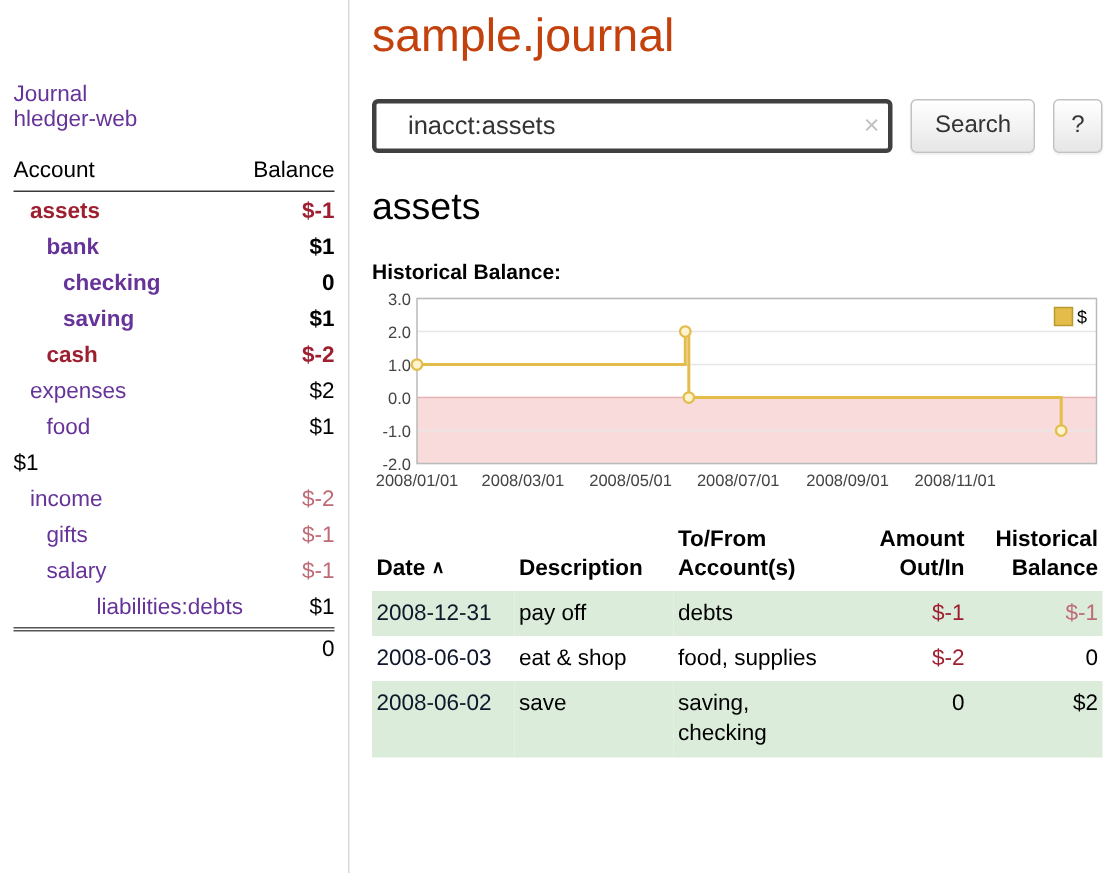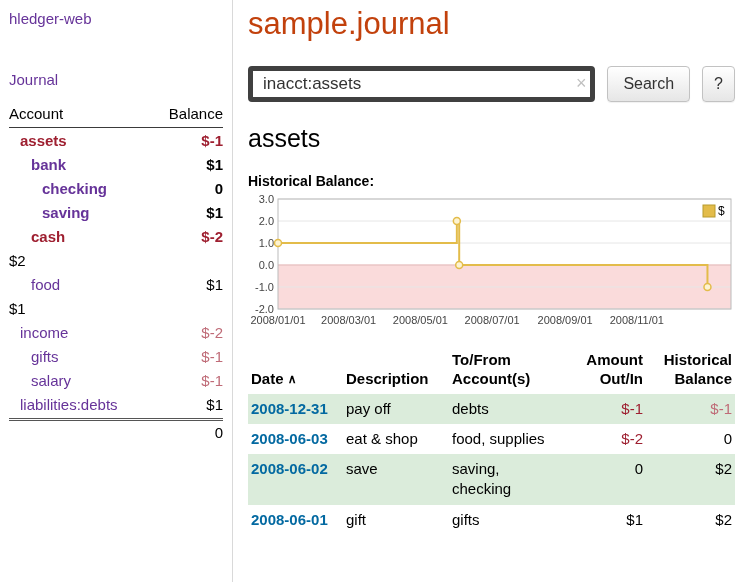--- a/index.html
+++ b/index.html
@@ -33,50 +33,50 @@
     margin-top:2px; border-top:3px double #555; padding-top:3px;
     text-align:right; font-size:15px; height:24px;
   }
 
   
   .main { position:absolute; left:248px; top:0; width:494px; padding-right:7px; }
   .page-title { font-size:31px; font-weight:400; margin-top:6px; color:#c2410c; }
   .search-row { display:flex; align-items:center; margin-top:24px; }
   .search-box { position:relative; width:352px; }
   .search-box input {
-    width:100%; height:36px; border:5px solid #404040; border-radius:4px;
-    font-size:17px; padding:0 30px 0 10px; color:#333; font-family:inherit;
+    width:100%; height:36px; border:3px solid #404040; border-radius:4px;
+    font-size:17px; padding:0 30px 0 21px; color:#333; font-family:inherit;
     outline:none;
   }
   .clear-x { position:absolute; right:9px; top:7px; color:#c0c0c0; font-size:18px; cursor:pointer; }
   .btn {
     height:36px; border:1px solid #c2c2c2; border-radius:4px;
     background:linear-gradient(#ffffff,#e6e6e6); font-size:16px; color:#333;
     padding:0 15px; margin-left:12px; font-family:inherit; cursor:pointer;
     box-shadow:0 1px 1px rgba(0,0,0,0.06);
   }
   .btn.help { padding:0 11px; }
   .account-heading { margin-top:22px; font-size:25px; font-weight:500; }
   .chart-title { margin-top:20px; font-size:14px; font-weight:bold; }
   #chart-svg { display:block; margin-top:6px; }
 
   table.register { margin-top:20px; border-collapse:collapse; table-layout:fixed; width:487px; font-size:15px; }
   .register th { font-weight:bold; vertical-align:bottom; text-align:left; padding:2px 3px 5px 3px; line-height:1.25; }
   .register th.r, .register td.r { text-align:right; }
   .register td { padding:5px 3px; vertical-align:top; line-height:1.35; }
   tr.green { background:#dbecdb; }
-  td.c-date a { color:#0369a1;font-weight:bold; }
+  td.c-date a { color:#0f172a; }
   th .sort { font-size:12px; font-weight:bold; position:relative; top:-1px; }
 </style>
 </head>
 <body>
 
 <div class="sidebar">
+  <a class="plink journal">Journal</a>
   <a class="plink brand">hledger-web</a>
-  <a class="plink journal">Journal</a>
 
   <div class="acct-header">
     <span>Account</span>
     <span>Balance</span>
   </div>
 
   <div id="account-tree">
       <div class="acct-row bold">
     <a class="nm plink neg" style="padding-left: 11px;">assets</a>
     <span class="bal neg">$-1</span>
@@ -91,20 +91,21 @@
   </div>
       <div class="acct-row bold">
     <a class="nm plink" style="padding-left: 33px;">saving</a>
     <span class="bal">$1</span>
   </div>
       <div class="acct-row bold">
     <a class="nm plink neg" style="padding-left: 22px;">cash</a>
     <span class="bal neg">$-2</span>
   </div>
       <div class="acct-row">
+    <a class="nm plink" style="padding-left: 11px;">expenses</a>
     <span class="bal">$2</span>
   </div>
       <div class="acct-row">
     <a class="nm plink" style="padding-left: 22px;">food</a>
     <span class="bal">$1</span>
   </div>
       <div class="acct-row">
     <span class="bal">$1</span>
   </div>
       <div class="acct-row">
@@ -113,21 +114,21 @@
   </div>
       <div class="acct-row">
     <a class="nm plink" style="padding-left: 22px;">gifts</a>
     <span class="bal negpink">$-1</span>
   </div>
       <div class="acct-row">
     <a class="nm plink" style="padding-left: 22px;">salary</a>
     <span class="bal negpink">$-1</span>
   </div>
       <div class="acct-row">
-    <a class="nm plink" style="padding-left: 11px;">liabilities:debts</a>
+    <a class="nm plink" style="padding-left: 11px; text-align: center;">liabilities:debts</a>
     <span class="bal">$1</span>
   </div>
     </div>
 
   <div class="acct-total">0</div>
 </div>
 
 <div class="main">
   <h1 class="page-title">sample.journal</h1>
 
@@ -227,24 +228,15 @@
   </tr>
         <tr class="green">
     <td class="c-date">
       <a>2008-06-02</a>
     </td>
     <td class="c-desc">save</td>
     <td class="c-acct">saving, checking</td>
     <td class="c-amt r">0</td>
     <td class="c-bal r">$2</td>
   </tr>
-        <tr>
-    <td class="c-date">
-      <a>2008-06-01</a>
-    </td>
-    <td class="c-desc">gift</td>
-    <td class="c-acct">gifts</td>
-    <td class="c-amt r">$1</td>
-    <td class="c-bal r">$2</td>
-  </tr>
       </tbody>
   </table>
 </div>
 
 </body></html>

